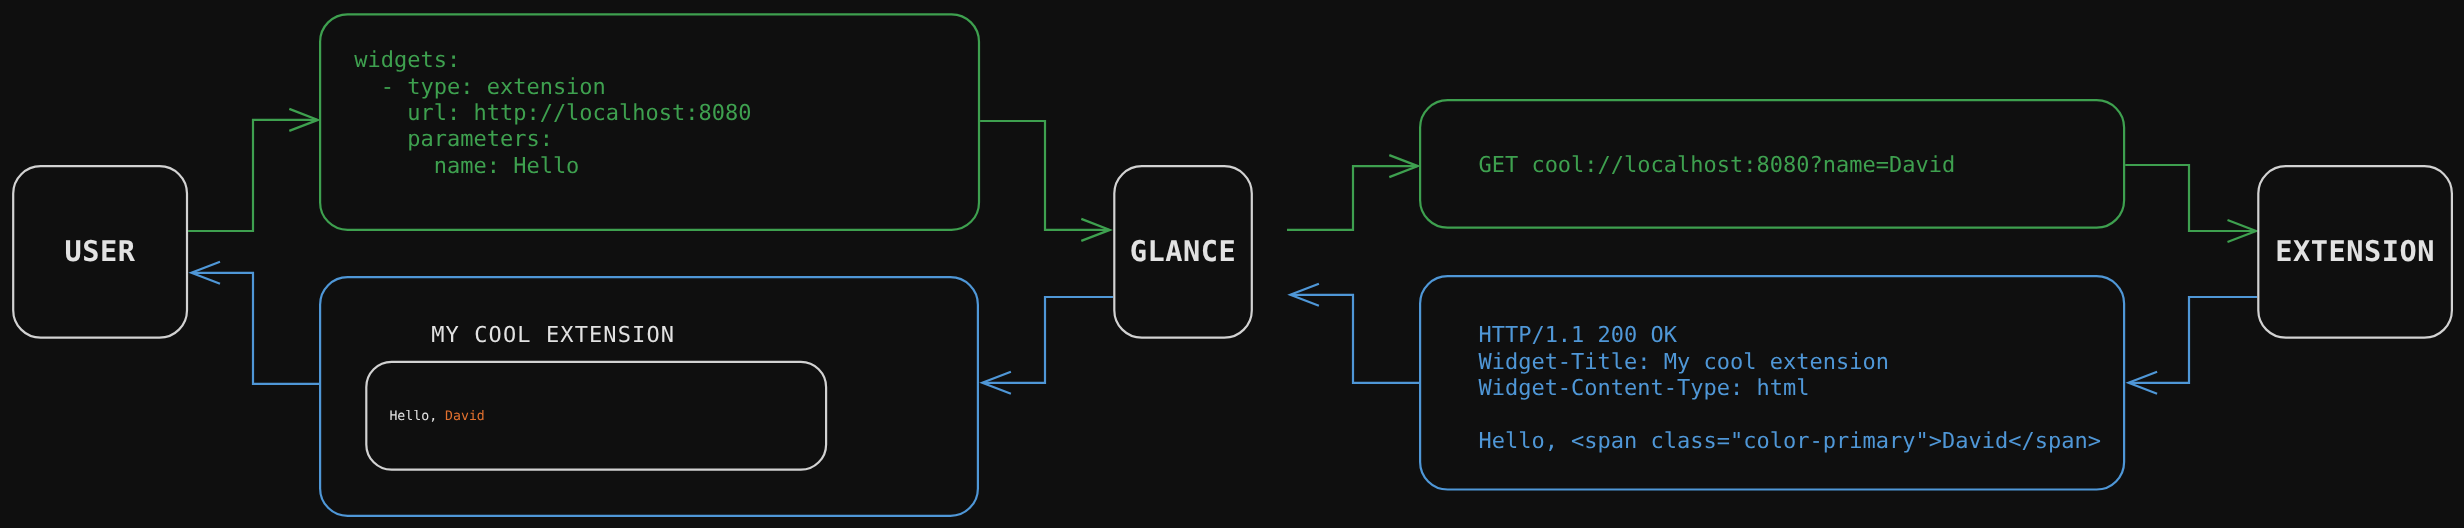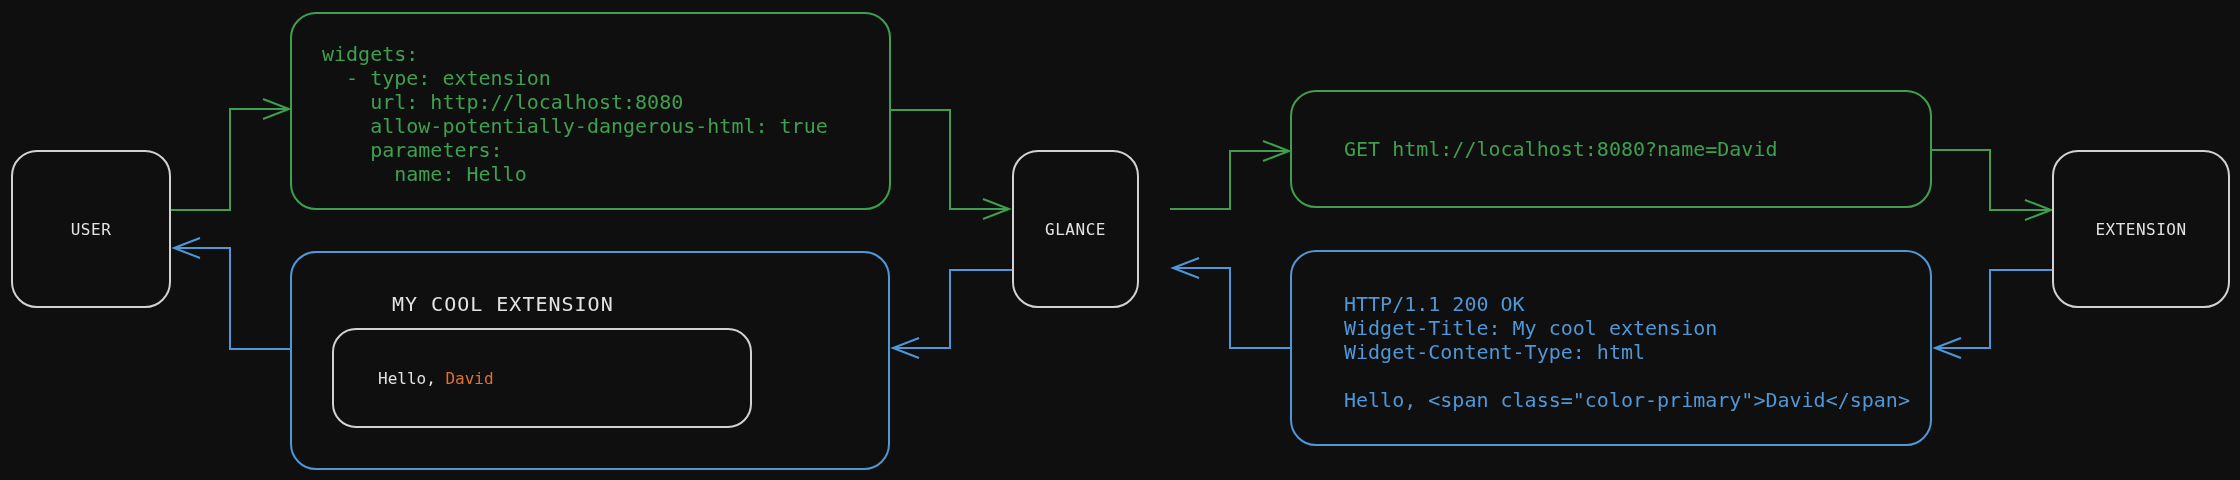--- a/index.html
+++ b/index.html
@@ -29,22 +29,23 @@
     box-sizing: border-box;
     border: 2px solid var(--node-border, #d2d2d2);
     border-radius: 26px;
     background: transparent;
   }
   .node {
     display: flex;
     align-items: center;
     justify-content: center;
     color: var(--text-light, #e2e2e2);
-    font-size: 16px;
+    font-size: 26px;
     letter-spacing: 0.5px;
+    font-weight: bold;
   }
   #user-node      { left: 11px;   top: 150px; width: 160px; height: 158px; }
   #glance-node    { left: 1012px; top: 150px; width: 127px; height: 158px; }
   #extension-node { left: 2052px; top: 150px; width: 178px; height: 158px; }
 
   #config-box   { left: 290px;  top: 12px;  width: 601px; height: 198px; border-color: var(--request-green, #3ea04f); padding: 28px 20px 0 30px; }
   #request-box  { left: 1290px; top: 90px;  width: 642px; height: 118px; border-color: var(--request-green, #3ea04f); display: flex; align-items: center; padding: 0 20px 0 52px; }
   #response-box { left: 1290px; top: 250px; width: 642px; height: 196px; border-color: var(--response-blue, #4f97d7); padding: 40px 20px 12px 52px; }
   #widget-box   { left: 290px;  top: 251px; width: 600px; height: 219px; border-color: var(--response-blue, #4f97d7); }
 
@@ -72,24 +73,23 @@
     left: 40px; top: 75px;
     width: 420px; height: 100px;
     box-sizing: border-box;
     border: 2px solid var(--node-border, #d2d2d2);
     border-radius: 24px;
     display: flex;
     align-items: center;
     padding-left: 20px;
   }
   #widget-preview .greeting {
-    font-size: 16px;
+    font-size: 12px;
     white-space: pre;
     color: var(--text-light, #e2e2e2);
-    margin-left: 24px;
   }
   #widget-preview .greeting .name { color: var(--accent-orange, #e2712f); }
 </style>
 </head>
 <body>
 
 <div class="canvas">
 
   <svg class="edges" viewBox="0 0 2240 480" xmlns="http://www.w3.org/2000/svg">
 
@@ -135,27 +135,26 @@
     <span>GLANCE</span>
   </div>
   <div class="box node" id="extension-node">
     <span>EXTENSION</span>
   </div>
 
   <div class="box" id="config-box">
     <div class="code-line green-text">widgets:</div>
     <div class="code-line green-text">  - type: extension</div>
     <div class="code-line green-text">    url: http://localhost:8080</div>
-    <div class="code-line green-text">    allow-potentially-dangerous-html: true</div>
     <div class="code-line green-text">    parameters:</div>
     <div class="code-line green-text">      name: Hello</div>
   </div>
 
   <div class="box" id="request-box">
-    <div class="code-line green-text">GET html://localhost:8080?name=David</div>
+    <div class="code-line green-text">GET cool://localhost:8080?name=David</div>
   </div>
 
   <div class="box" id="response-box">
     <div class="code-line blue-text">HTTP/1.1 200 OK</div>
     <div class="code-line blue-text">Widget-Title: My cool extension</div>
     <div class="code-line blue-text">Widget-Content-Type: html</div>
     <div class="code-line blue-text"></div>
     <div class="code-line blue-text">Hello, &lt;span class="color-primary"&gt;David&lt;/span&gt;</div>
   </div>
 

